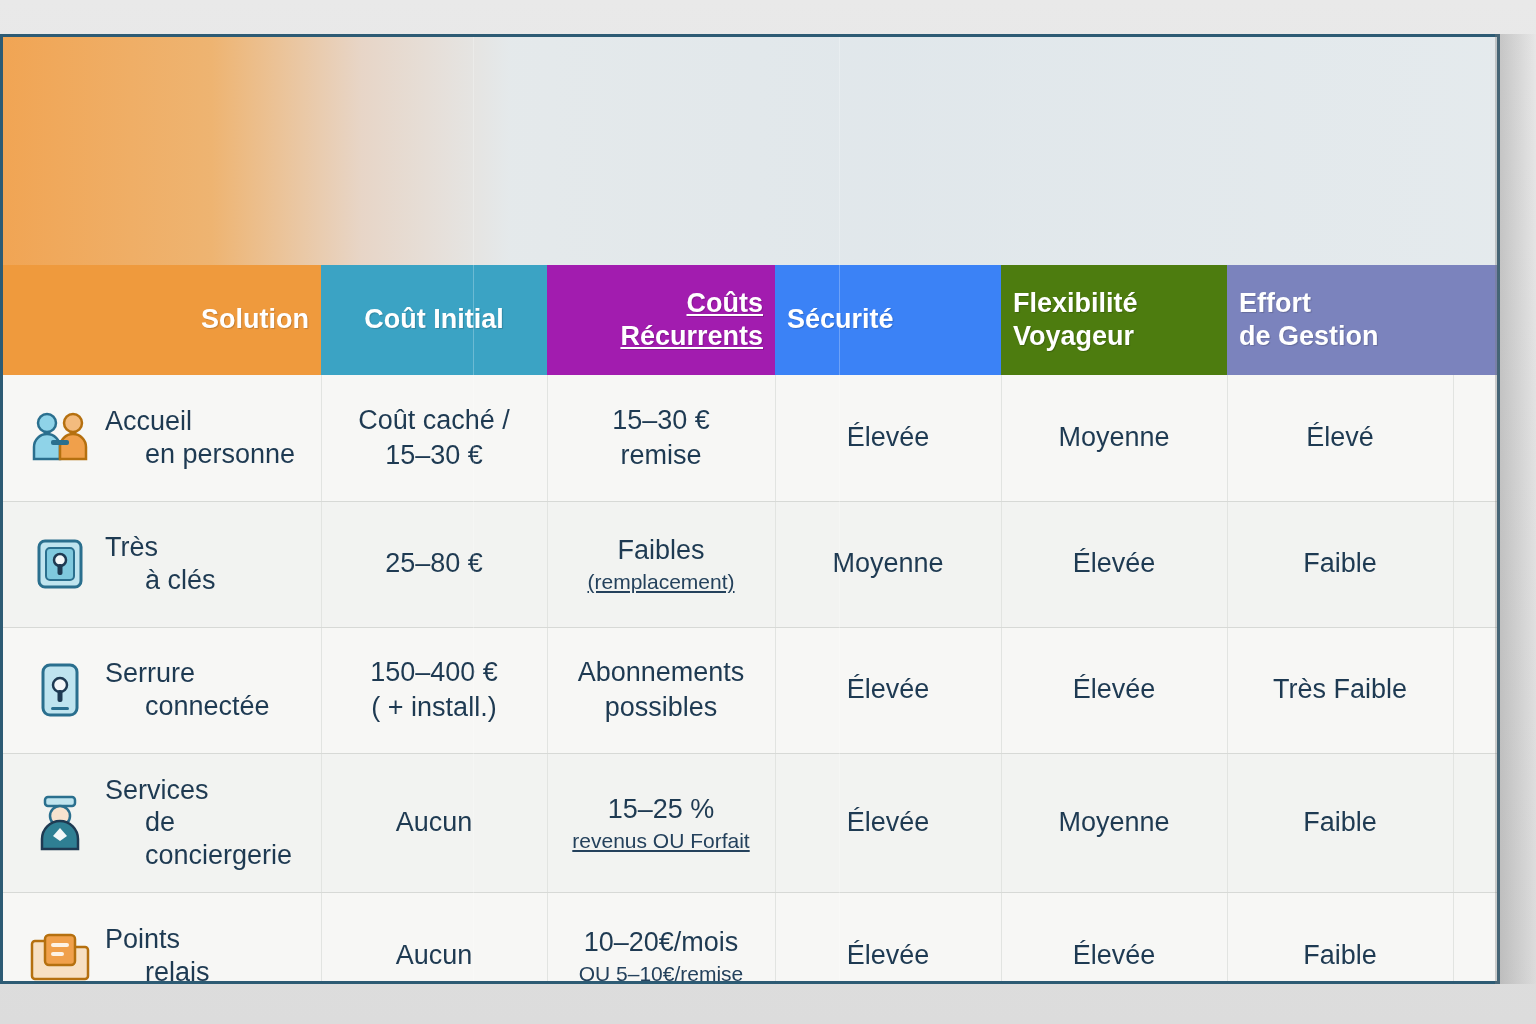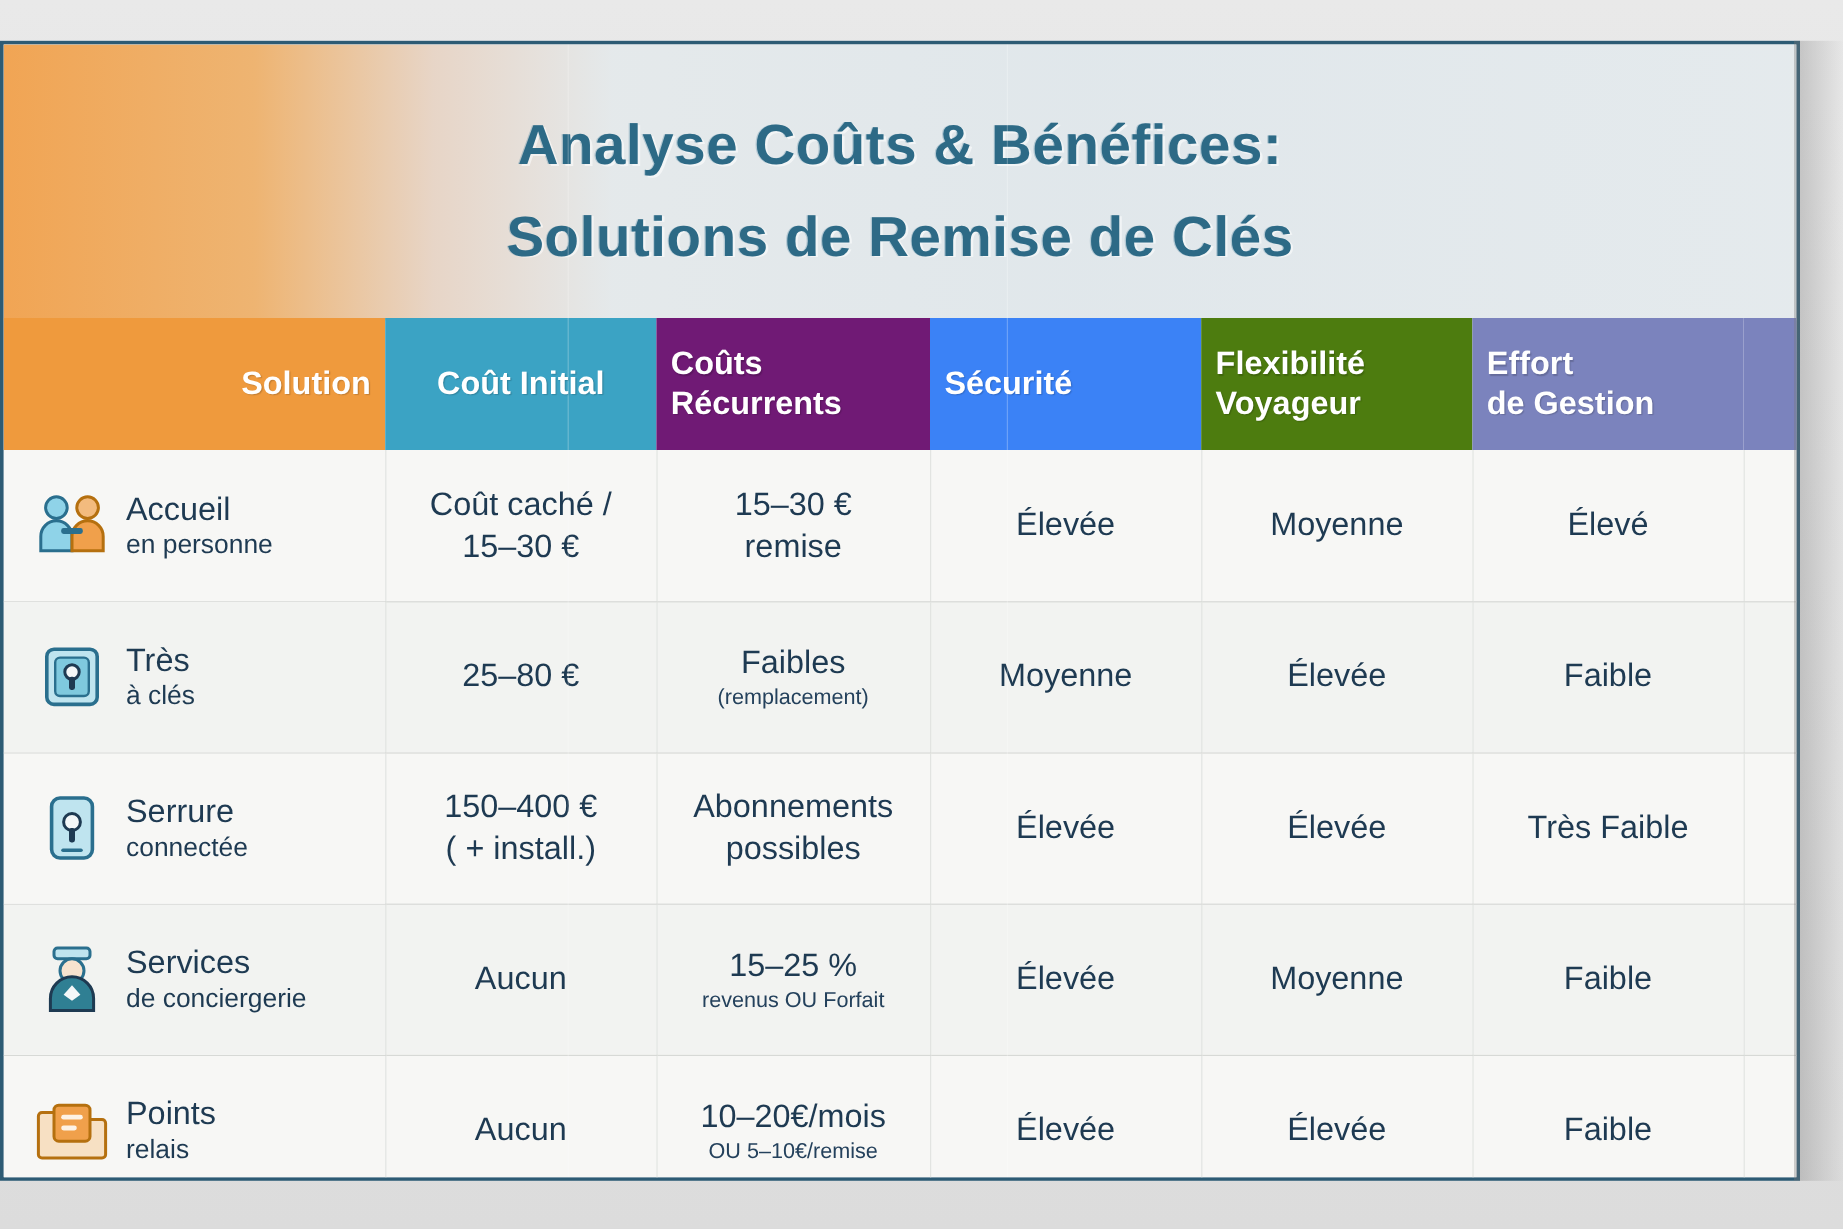--- a/index.html
+++ b/index.html
@@ -87,21 +87,21 @@
     font-size: 27px;
     font-weight: bold;
     vertical-align: middle;
     padding: 0 12px;
     box-sizing: border-box;
     text-shadow: 1px 1px 1px rgba(0,0,0,0.18);
     line-height: 1.24;
   }
   th.h0 { background: #ef9a3d; text-align: right; padding-left: 94px; }
   th.h1 { background: #3ba3c4; text-align: center; padding-left: 26px; }
-  th.h2 { background: #701a75; text-align: left; }
+  th.h2 { background: #a21caf; text-align: right; text-decoration: underline; }
   th.h3 { background: #3b82f6; text-align: left; }
   th.h4 { background: #4d7c0f; text-align: center; padding-left: 40px; text-align:left;}
   th.h5 { background: #7b83bd; text-align: center; padding-left: 60px; text-align:left;}
   th.h6 { background: #7b83bd; }
 
   table.matrix tbody td {
     background: #f7f7f5;
     border-bottom: 1px solid #d7d9d6;
     border-right: 1px solid #e2e4e1;
     font-size: 27px;
@@ -126,26 +126,28 @@
     align-items: center;
     gap: 14px;
   }
   .sol-label {
     color: #1e3a52;
     font-size: 27px;
     line-height: 1.22;
   }
   .sol-label .sub {
     display: block;
-    font-size: 22px;
+    font-size: 27px;
+    margin-left: 40px;
   }
   .cell-sub {
     display: block;
-    font-size: 18px;
+    font-size: 21px;
     color: #24415c;
+    text-decoration: underline;
   }
   .cell-main { display: block; }
 
   
   .icon-wrap {
     width: 62px;
     height: 62px;
     flex: 0 0 62px;
     position: relative;
   }
@@ -173,24 +175,20 @@
 </style>
 </head>
 <body>
 
 <div id="canvas">
 
   <div class="slide">
 
     <div class="title-wash"></div>
 
-    <div class="title-block">
-      <div class="title-line">Analyse Coûts &amp; Bénéfices:</div>
-      <div class="title-line">Solutions de Remise de Clés</div>
-    </div>
 
     <table class="matrix">
       <colgroup>
         <col class="c0">
           <col class="c1">
           <col class="c2">
           <col class="c3">
           <col class="c4">
           <col class="c5">
           <col class="c6">

